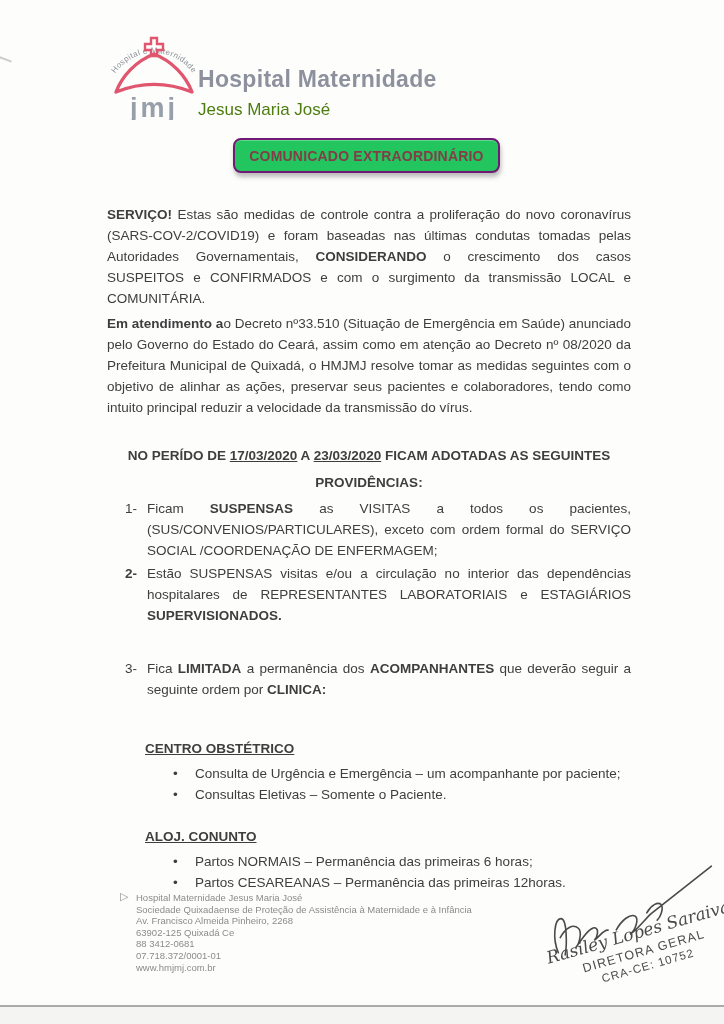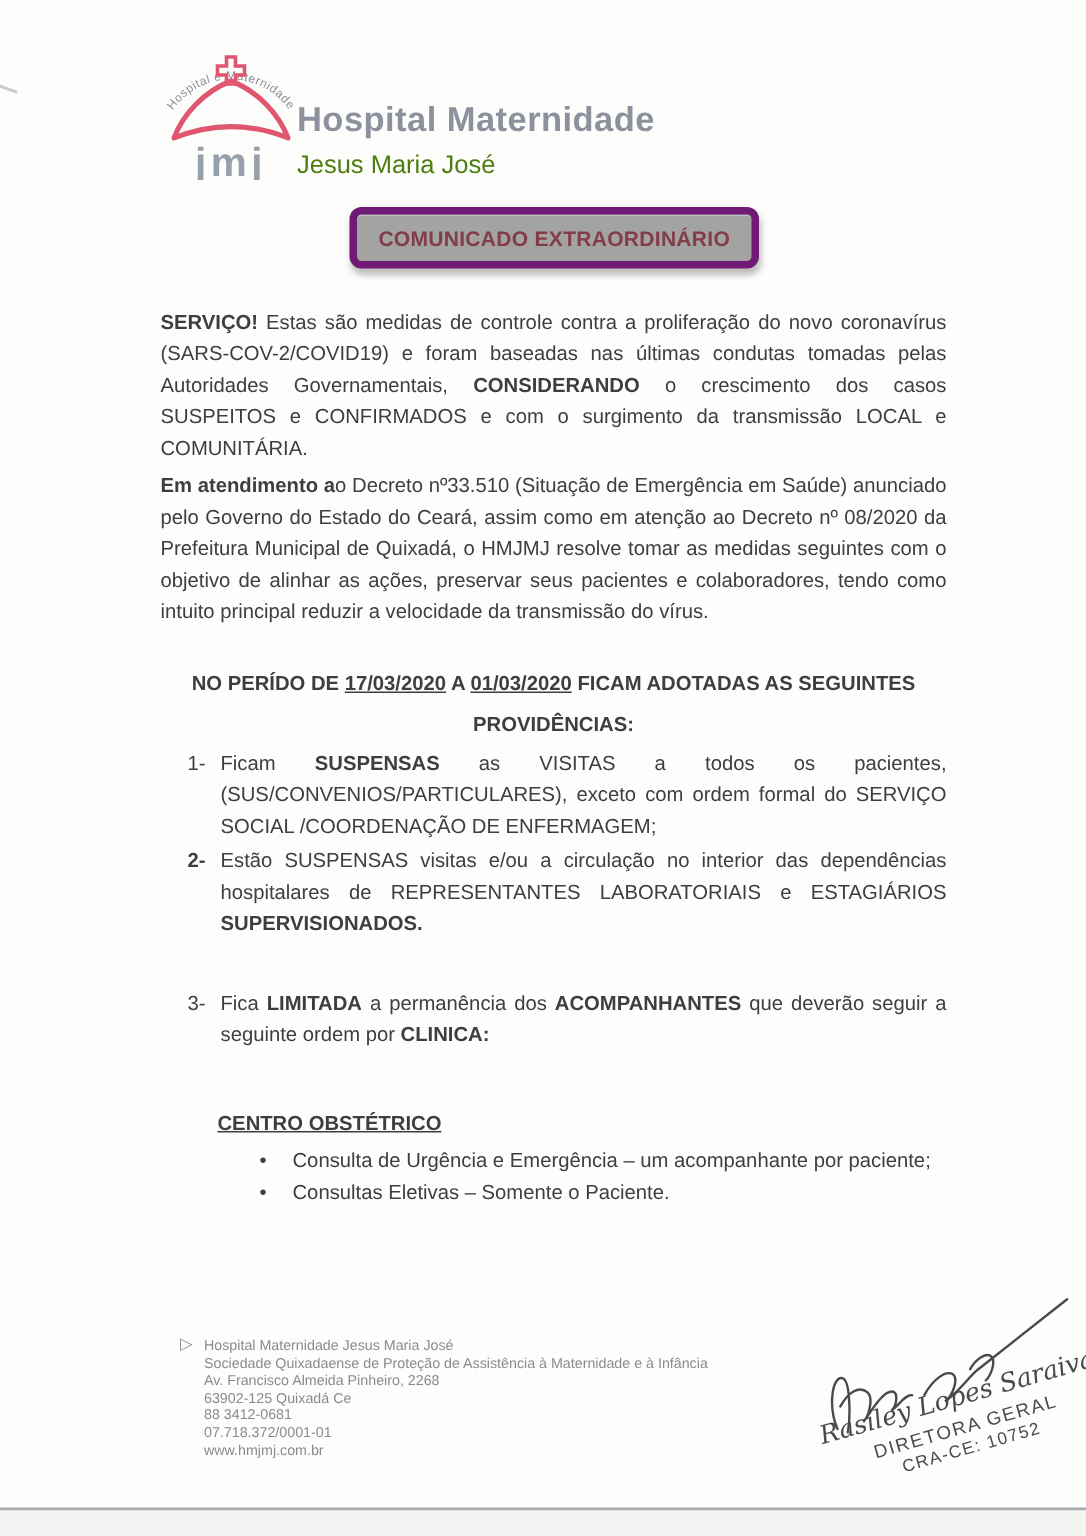--- a/index.html
+++ b/index.html
@@ -16,22 +16,22 @@
 
   
   .logo{position:absolute;left:101px;top:28px;width:106px;height:92px;}
   .header-text{position:absolute;left:198px;top:66px;width:248px;text-align:left;}
   .doc-title{font-size:23px;font-weight:700;color:#8c919d;letter-spacing:.3px;white-space:nowrap;}
   .doc-subtitle{font-size:17px;color:#4d7c0f;margin-top:7px;white-space:nowrap;}
 
   
   .banner{
     position:absolute;left:233px;top:138px;width:263px;height:31px;
-    background:#a3a3a3;
-    border:5px solid #701a75;border-radius:8px;
+    background:#22c55e;
+    border:2px solid #701a75;border-radius:8px;
     box-shadow:1px 4px 4px rgba(125,125,125,.5), inset 0 1px 0 rgba(255,255,255,.3);
     display:flex;align-items:center;justify-content:center;
     color:#833d49;font-weight:700;font-size:14px;letter-spacing:.2px;
   }
 
   
   .content{position:absolute;left:107px;top:204px;width:524px;font-size:13.5px;line-height:21px;}
   .para{margin:0;text-align:justify;}
   .para.p1{margin-bottom:4px;}
   .para.p2{margin-bottom:24px;}
@@ -92,21 +92,21 @@
     <div class="doc-subtitle">Jesus Maria José</div>
   </div>
 
   <div class="banner">COMUNICADO EXTRAORDINÁRIO</div>
 
   <main class="content">
     <p class="para p1"><span class="b">SERVIÇO!</span><span> Estas são medidas de controle contra a proliferação do novo coronavírus (SARS-COV-2/COVID19) e foram baseadas nas últimas condutas tomadas pelas Autoridades Governamentais, </span><span class="b">CONSIDERANDO</span><span> o crescimento dos casos SUSPEITOS e CONFIRMADOS e com o surgimento da transmissão LOCAL e COMUNITÁRIA.</span></p>
     <p class="para p2"><span class="b">Em atendimento a</span><span>o Decreto nº33.510 (Situação de Emergência em Saúde) anunciado pelo Governo do Estado do Ceará, assim como em atenção ao Decreto nº 08/2020 da Prefeitura Municipal de Quixadá, o HMJMJ resolve tomar as medidas seguintes com o objetivo de alinhar as ações,  preservar seus pacientes e colaboradores, tendo como intuito principal reduzir a velocidade da transmissão do vírus.</span></p>
 
     <div class="heading">
-      <div><span class="b">NO PERÍDO DE </span><span class="b u">17/03/2020</span><span class="b"> A </span><span class="b u">01/03/2020</span><span class="b"> FICAM ADOTADAS AS SEGUINTES</span></div>
+      <div><span class="b">NO PERÍDO DE </span><span class="b u">17/03/2020</span><span class="b"> A </span><span class="b u">23/03/2020</span><span class="b"> FICAM ADOTADAS AS SEGUINTES</span></div>
       <div>PROVIDÊNCIAS:</div>
     </div>
 
     <div class="item">
       <div class="item-num"><span>1-</span></div>
       <div class="item-body"><span>Ficam </span><span class="b">SUSPENSAS</span><span> as VISITAS a todos os pacientes, (SUS/CONVENIOS/PARTICULARES), exceto com ordem formal do SERVIÇO SOCIAL /COORDENAÇÃO DE ENFERMAGEM;</span></div>
     </div>
 
     <div class="item gap-mid">
       <div class="item-num"><span class="b">2-</span></div>
@@ -119,20 +119,27 @@
     </div>
 
     <div class="section sec1">
       <div class="sec-title">CENTRO OBSTÉTRICO</div>
       <ul class="bullets">
         <li>Consulta de Urgência e Emergência – um acompanhante por paciente;</li>
         <li>Consultas Eletivas – Somente o Paciente.</li>
       </ul>
     </div>
 
+    <div class="section">
+      <div class="sec-title">ALOJ. CONUNTO</div>
+      <ul class="bullets">
+        <li>Partos NORMAIS – Permanência das primeiras 6 horas;</li>
+        <li>Partos CESAREANAS – Permanência das primeiras 12horas.</li>
+      </ul>
+    </div>
   </main>
 
   <footer class="footer">
     <span class="footer-triangle">▷</span>
     <div>Hospital Maternidade Jesus Maria José</div>
     <div>Sociedade Quixadaense de Proteção de Assistência à Maternidade e à Infância</div>
     <div>Av. Francisco Almeida Pinheiro, 2268</div>
     <div>63902-125 Quixadá Ce</div>
     <div>88 3412-0681</div>
     <div>07.718.372/0001-01</div>

